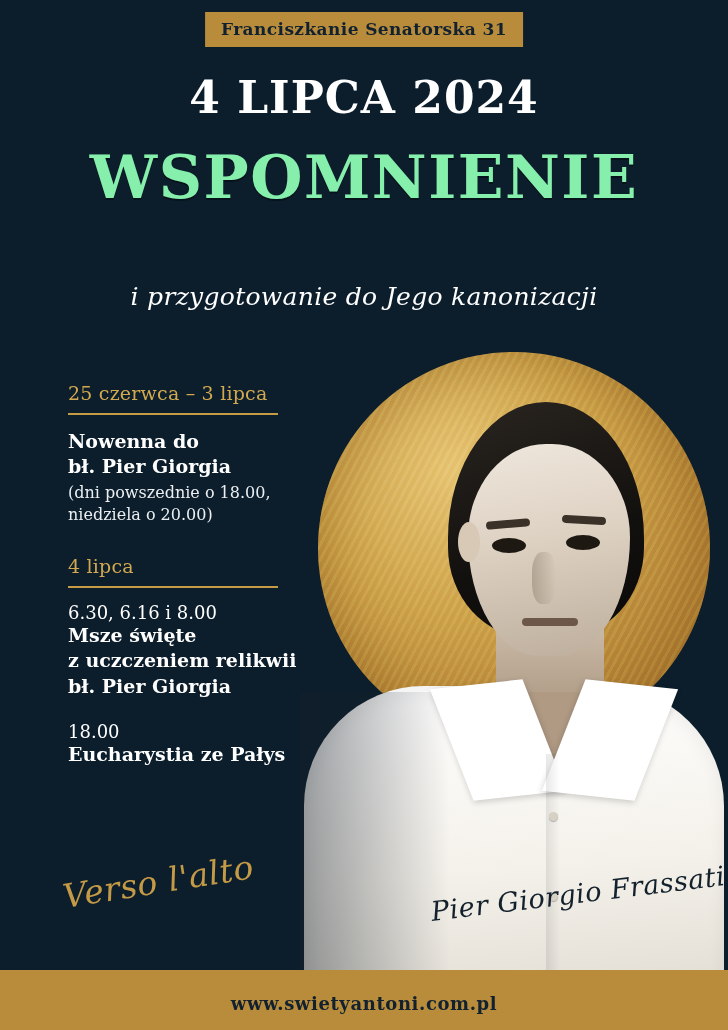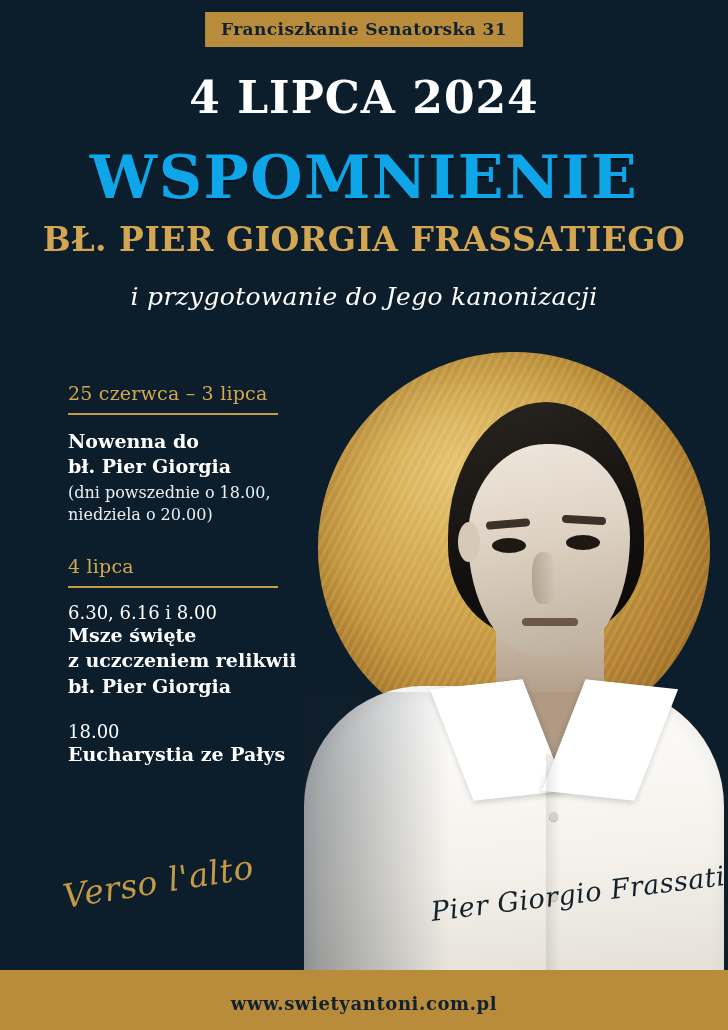--- a/index.html
+++ b/index.html
@@ -39,21 +39,21 @@
     color: #ffffff;
     font-family: "DejaVu Serif", serif;
     font-size: 44px;
     font-weight: bold;
     letter-spacing: 1px;
   }
   .title-main {
     position: absolute;
     top: 142px; left: 0; width: 100%;
     text-align: center;
-    color: #0ea5e9;
+    color: #86efac;
     font-family: "DejaVu Serif", serif;
     font-weight: bold;
     font-size: 60px;
     letter-spacing: 1.5px;
     text-shadow: 0 2px 0 rgba(0,0,0,.35);
   }
   .title-sub {
     position: absolute;
     top: 220px; left: 0; width: 100%;
     text-align: center;
@@ -286,21 +286,20 @@
 </style>
 </head>
 <body>
 
 <div class="poster">
 
   <div class="top-banner">Franciszkanie Senatorska 31</div>
 
   <div class="date-line">4 LIPCA 2024</div>
   <div class="title-main">WSPOMNIENIE</div>
-  <div class="title-sub">BŁ. PIER GIORGIA FRASSATIEGO</div>
   <div class="title-script">i przygotowanie do Jego kanonizacji</div>
 
   <div class="gold-circle"></div>
 
   <div class="portrait">
     <div class="p-shirt"></div>
     <div class="p-shadow-left"></div>
     <div class="p-neck"></div>
     <div class="p-hair"></div>
     <div class="p-face"></div>

